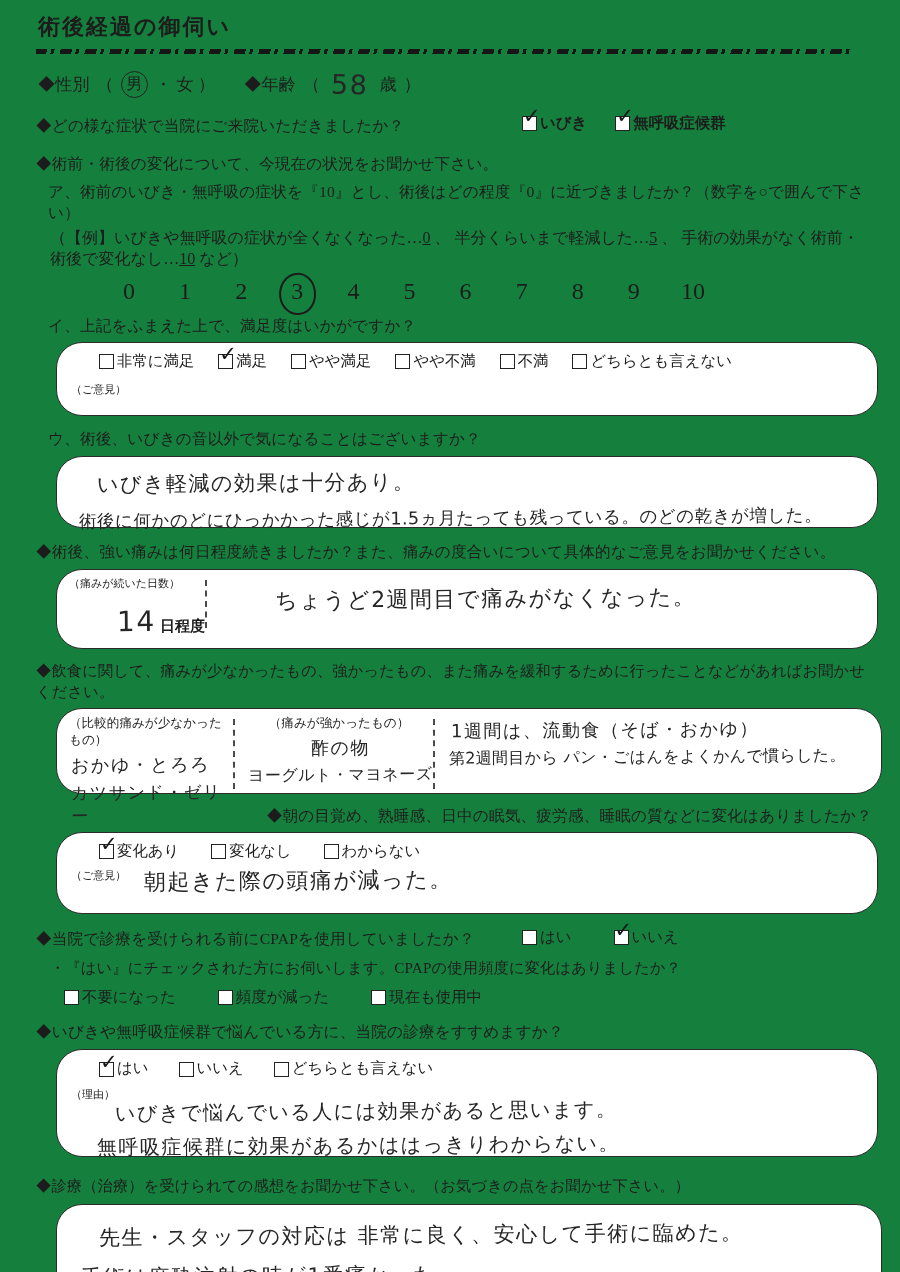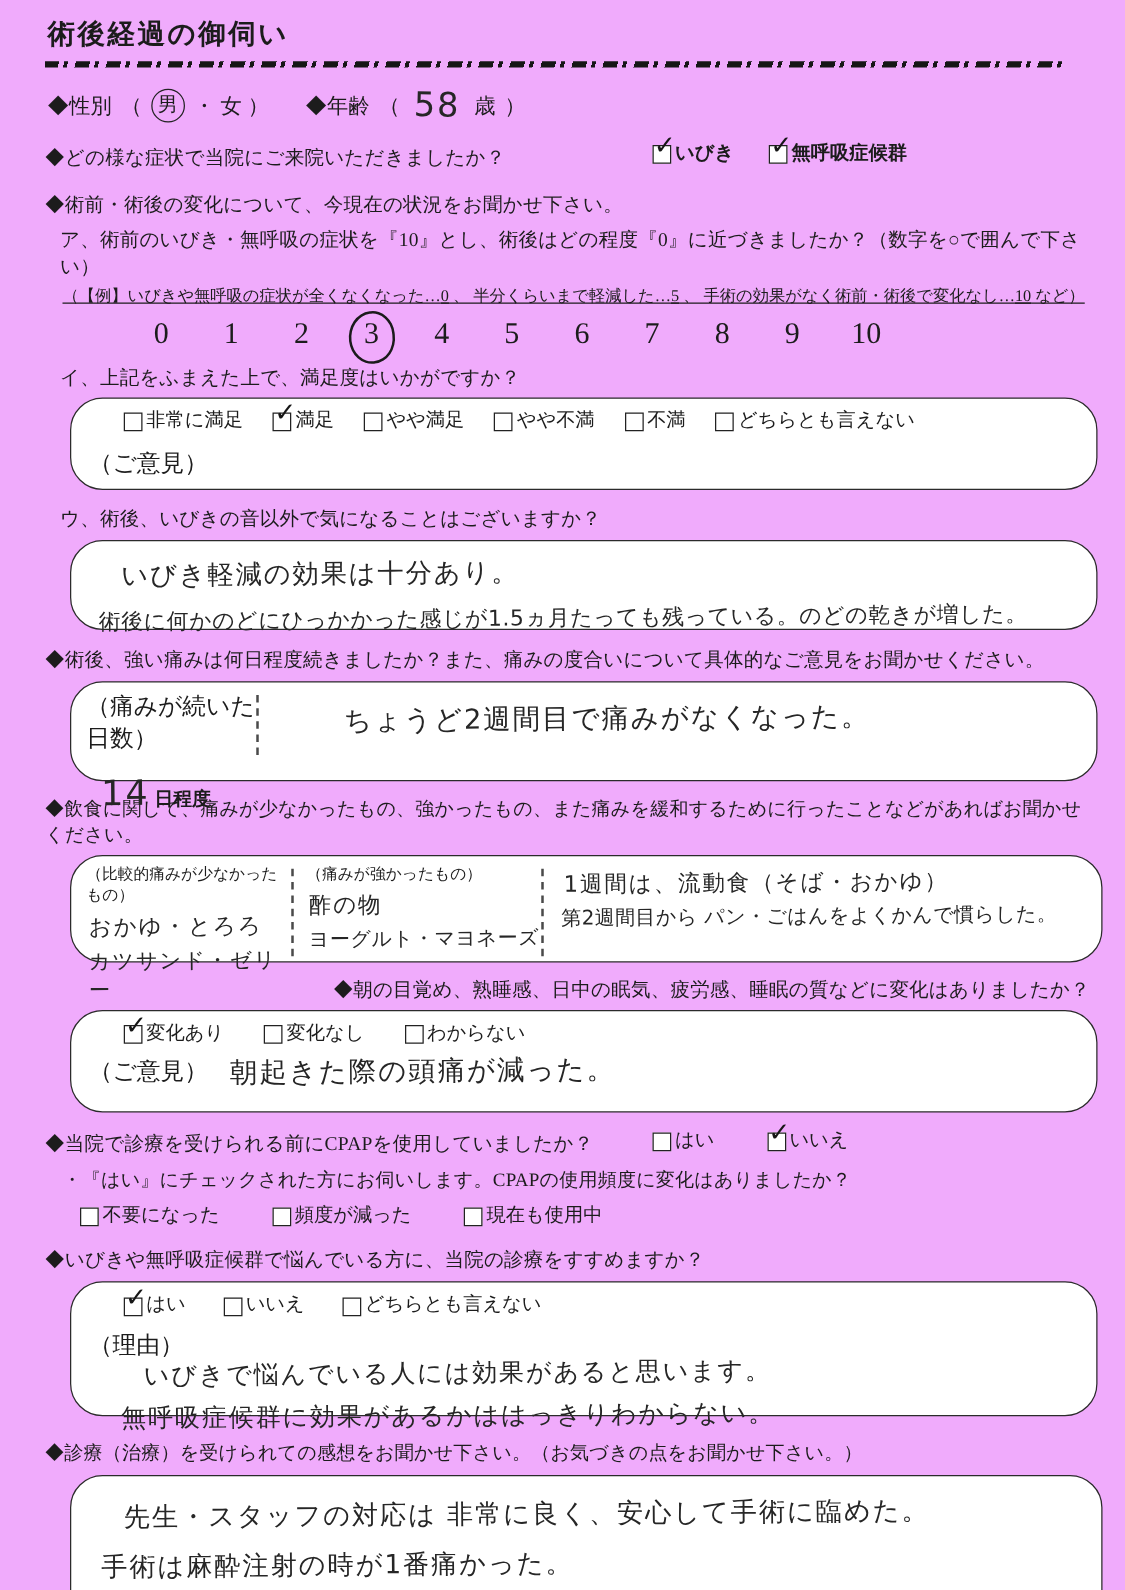--- a/index.html
+++ b/index.html
@@ -1,28 +1,28 @@
 <!DOCTYPE html>
 <html lang="ja"><head>
 <meta charset="utf-8">
 <style>
   html,body{margin:0;padding:0;background:#e9e9e9;}
-  .page{width:900px;height:1272px;background:#f0abfc;position:relative;overflow:hidden;
+  .page{width:900px;height:1272px;background:#15803d;position:relative;overflow:hidden;
         font-family:"Liberation Serif",serif;color:#1c1c1c;}
   .inner{padding:6px 28px 0 36px;}
 
   
   .title{font-size:22px;font-weight:600;letter-spacing:2px;margin:6px 0 0 2px;}
   .rule{width:816px;height:5px;margin:7px 0 0 0;
         background:repeating-linear-gradient(105deg,#161616 0 11px,rgba(0,0,0,0) 11px 15px,#161616 15px 18px,rgba(0,0,0,0) 18px 24px);}
 
   
   .q{font-size:15.6px;letter-spacing:.2px;}
   .sub{margin-left:12px;}
-  .small{font-size:13px;text-decoration:underline;}
+  .small{font-size:16px;}
   .u{text-decoration:underline;}
 
   
   .hand{font-family:"DejaVu Sans",sans-serif;color:#262626;letter-spacing:1.5px;
         transform:rotate(-.5deg);display:inline-block;}
 
   
   .optrow{display:flex;align-items:center;}
   .opt{display:inline-flex;align-items:flex-end;line-height:1.2;}
   .cb{width:13px;height:13px;border:1.6px solid #222;position:relative;flex:none;margin:0 3px 1px 0;background:#fff;}
@@ -36,21 +36,21 @@
 
   
   .nums{display:flex;justify-content:space-between;width:585px;margin:8px 0 0 84px;font-size:24px;}
   .num{position:relative;min-width:18px;text-align:center;}
   .num.sel::after{content:"";position:absolute;left:-9px;top:-5px;width:33px;height:38px;
                   border:2.2px solid #1b1b1b;border-radius:52% 46% 50% 48%;transform:rotate(-7deg);}
 
   
   .box{border:1.6px solid #2b2b2b;border-radius:26px;margin-left:20px;width:822px;box-sizing:border-box;background:#fff;}
   .divider{border-left:2px dashed #4a4a4a;margin:4px 0;}
-  .collabel{font-size:19px;}
+  .collabel{font-size:11px;}
 
   .gothic{font-family:"Liberation Sans",sans-serif;}
 </style>
 </head>
 <body>
 
 <div class="page">
  <div class="inner">
 
   <div class="title">術後経過の御伺い</div>
@@ -151,40 +151,40 @@
   <div class="q sub" style="margin-top:13px;">ウ、術後、いびきの音以外で気になることはございますか？</div>
   <div class="box" style="margin-top:6px;height:72px;padding:8px 14px 0 14px;">
     <div class="hand" style="font-size:21px;margin:4px 0 0 26px;">いびき軽減の効果は十分あり。</div>
     <div class="hand" style="font-size:17.5px;margin:9px 0 0 8px;letter-spacing:.5px;">術後に何かのどにひっかかった感じが1.5ヵ月たっても残っている。のどの乾きが増した。</div>
   </div>
 
   <div class="q" style="margin-top:14px;">◆術後、強い痛みは何日程度続きましたか？また、痛みの度合いについて具体的なご意見をお聞かせください。</div>
   <div class="box" style="margin-top:6px;height:80px;display:flex;padding:6px 0 16px 0;">
     <div style="width:148px;padding-left:12px;box-sizing:border-box;">
       <div class="collabel">（痛みが続いた日数）</div>
-      <div style="margin:14px 0 0 12px;">
+      <div style="margin:14px 0 0 12px;text-align:right;">
         <span class="hand" style="font-size:28px;">14</span>
         <span style="font-size:15px;font-weight:600;">日程度</span>
       </div>
     </div>
     <div class="divider"></div>
     <div style="flex:1;padding-left:12px;">
       <div class="hand" style="font-size:22px;margin:8px 0 0 56px;">ちょうど2週間目で痛みがなくなった。</div>
     </div>
   </div>
 
   <div class="q" style="margin-top:12px;font-size:15.2px;">◆飲食に関して、痛みが少なかったもの、強かったもの、また痛みを緩和するために行ったことなどがあればお聞かせください。</div>
   <div class="box" style="margin-top:5px;height:86px;display:flex;padding:6px 0 0 0;width:826px;">
     <div style="width:176px;padding-left:12px;box-sizing:border-box;">
       <div class="collabel" style="font-size:12.6px;">（比較的痛みが少なかったもの）</div>
       <div class="hand" style="font-size:18px;margin:4px 0 0 2px;">おかゆ・とろろ</div>
       <div class="hand" style="font-size:17px;margin:4px 0 0 2px;">カツサンド・ゼリー</div>
     </div>
     <div class="divider"></div>
-    <div style="width:198px;padding-left:10px;box-sizing:border-box;">
+    <div style="width:198px;padding-left:10px;box-sizing:border-box;text-align:center;">
       <div class="collabel" style="font-size:12.6px;">（痛みが強かったもの）</div>
       <div class="hand" style="font-size:18px;margin:4px 0 0 2px;">酢の物</div>
       <div class="hand" style="font-size:16px;margin:5px 0 0 2px;letter-spacing:.5px;">ヨーグルト・マヨネーズ</div>
     </div>
     <div class="divider"></div>
     <div style="flex:1;padding-left:12px;">
       <div class="hand" style="font-size:18px;margin:3px 0 0 4px;">1週間は、流動食（そば・おかゆ）</div>
       <div class="hand" style="font-size:16px;margin:5px 0 0 2px;letter-spacing:.3px;">第2週間目から パン・ごはんをよくかんで慣らした。</div>
     </div>
   </div>

